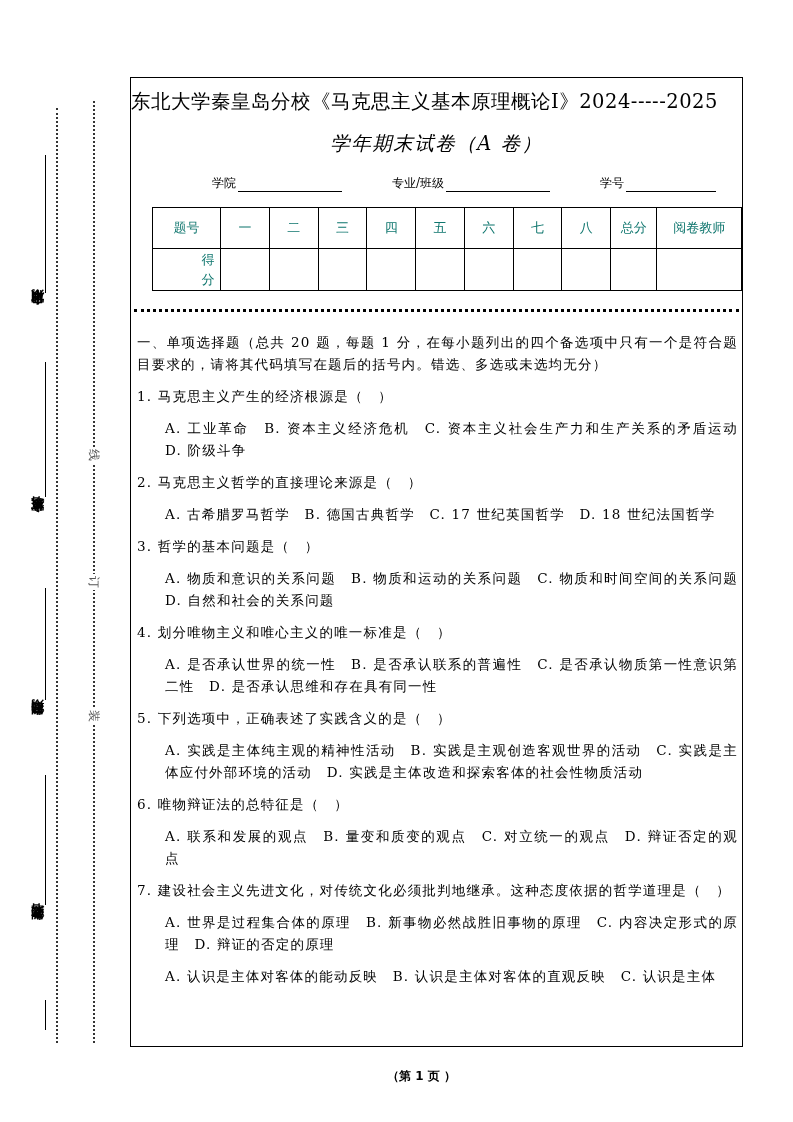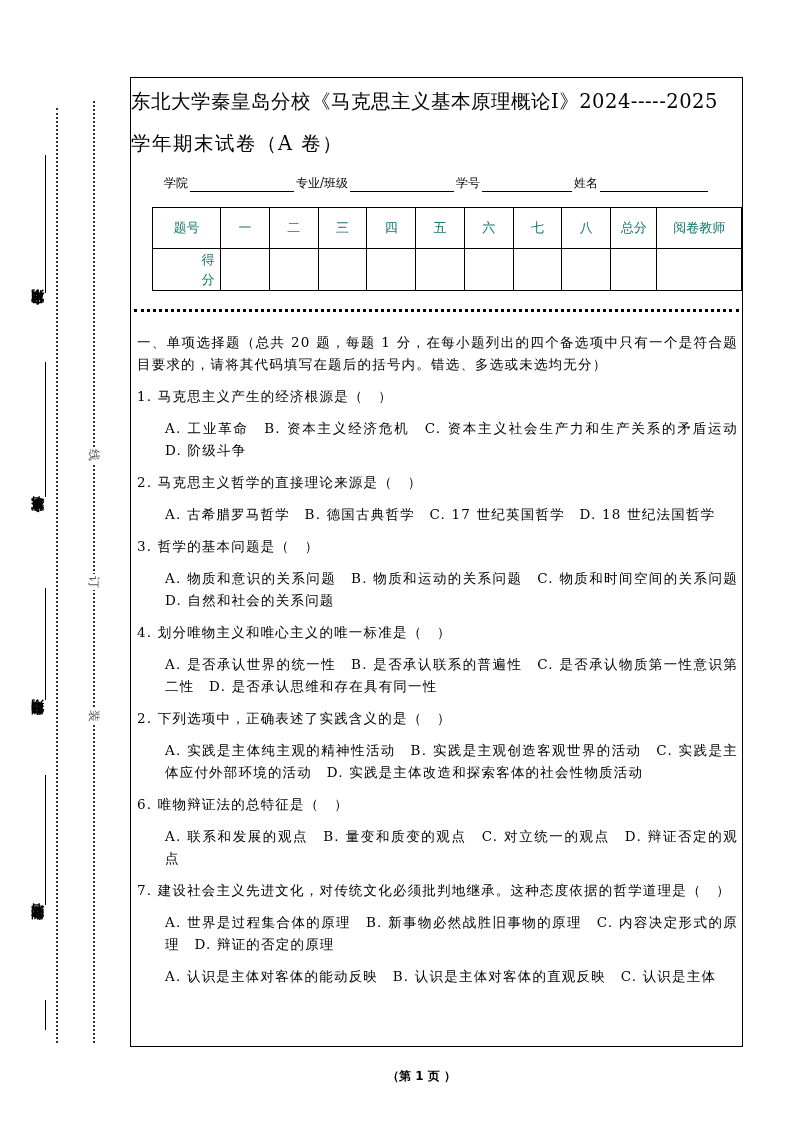--- a/index.html
+++ b/index.html
@@ -74,35 +74,36 @@
     width: 100%;
     font-size: 19.5px;
     letter-spacing: 0.5px;
     white-space: nowrap;
   }
   .title-line2 {
     position: absolute;
     left: 0;
     top: 52px;
     width: 100%;
-    text-align: left;
+    text-align: center;
     font-size: 19.5px;
     letter-spacing: 1.5px;
+    font-style: italic;
   }
 
   .info-row {
     position: absolute;
     left: 33px;
     top: 97px;
     font-size: 12px;
     display: flex;
     align-items: flex-end;
     white-space: nowrap;
   }
-  .info-row .lbl { margin-right: 2px; }
+  .info-row .lbl { margin-right: 2px; margin-left: 48px; }
   .info-row .blank {
     display: inline-block;
     border-bottom: 1px solid #000;
     height: 14px;
     margin-right: 2px;
   }
 
   .score-table {
     position: absolute;
     left: 21px;
@@ -242,21 +243,21 @@
 
     <p>2. 马克思主义哲学的直接理论来源是（　）</p>
     <p class="opt">A. 古希腊罗马哲学　B. 德国古典哲学　C. 17 世纪英国哲学　D. 18 世纪法国哲学</p>
 
     <p>3. 哲学的基本问题是（　）</p>
     <p class="opt">A. 物质和意识的关系问题　B. 物质和运动的关系问题　C. 物质和时间空间的关系问题　D. 自然和社会的关系问题</p>
 
     <p>4. 划分唯物主义和唯心主义的唯一标准是（　）</p>
     <p class="opt">A. 是否承认世界的统一性　B. 是否承认联系的普遍性　C. 是否承认物质第一性意识第二性　D. 是否承认思维和存在具有同一性</p>
 
-    <p>2. 下列选项中，正确表述了实践含义的是（　）</p>
+    <p>5. 下列选项中，正确表述了实践含义的是（　）</p>
     <p class="opt">A. 实践是主体纯主观的精神性活动　B. 实践是主观创造客观世界的活动　C. 实践是主体应付外部环境的活动　D. 实践是主体改造和探索客体的社会性物质活动</p>
 
     <p>6. 唯物辩证法的总特征是（　）</p>
     <p class="opt">A. 联系和发展的观点　B. 量变和质变的观点　C. 对立统一的观点　D. 辩证否定的观点</p>
 
     <p>7. 建设社会主义先进文化，对传统文化必须批判地继承。这种态度依据的哲学道理是（　）</p>
     <p class="opt">A. 世界是过程集合体的原理　B. 新事物必然战胜旧事物的原理　C. 内容决定形式的原理　D. 辩证的否定的原理</p>
 
     <p class="opt">A. 认识是主体对客体的能动反映　B. 认识是主体对客体的直观反映　C. 认识是主体</p>
   </div>

